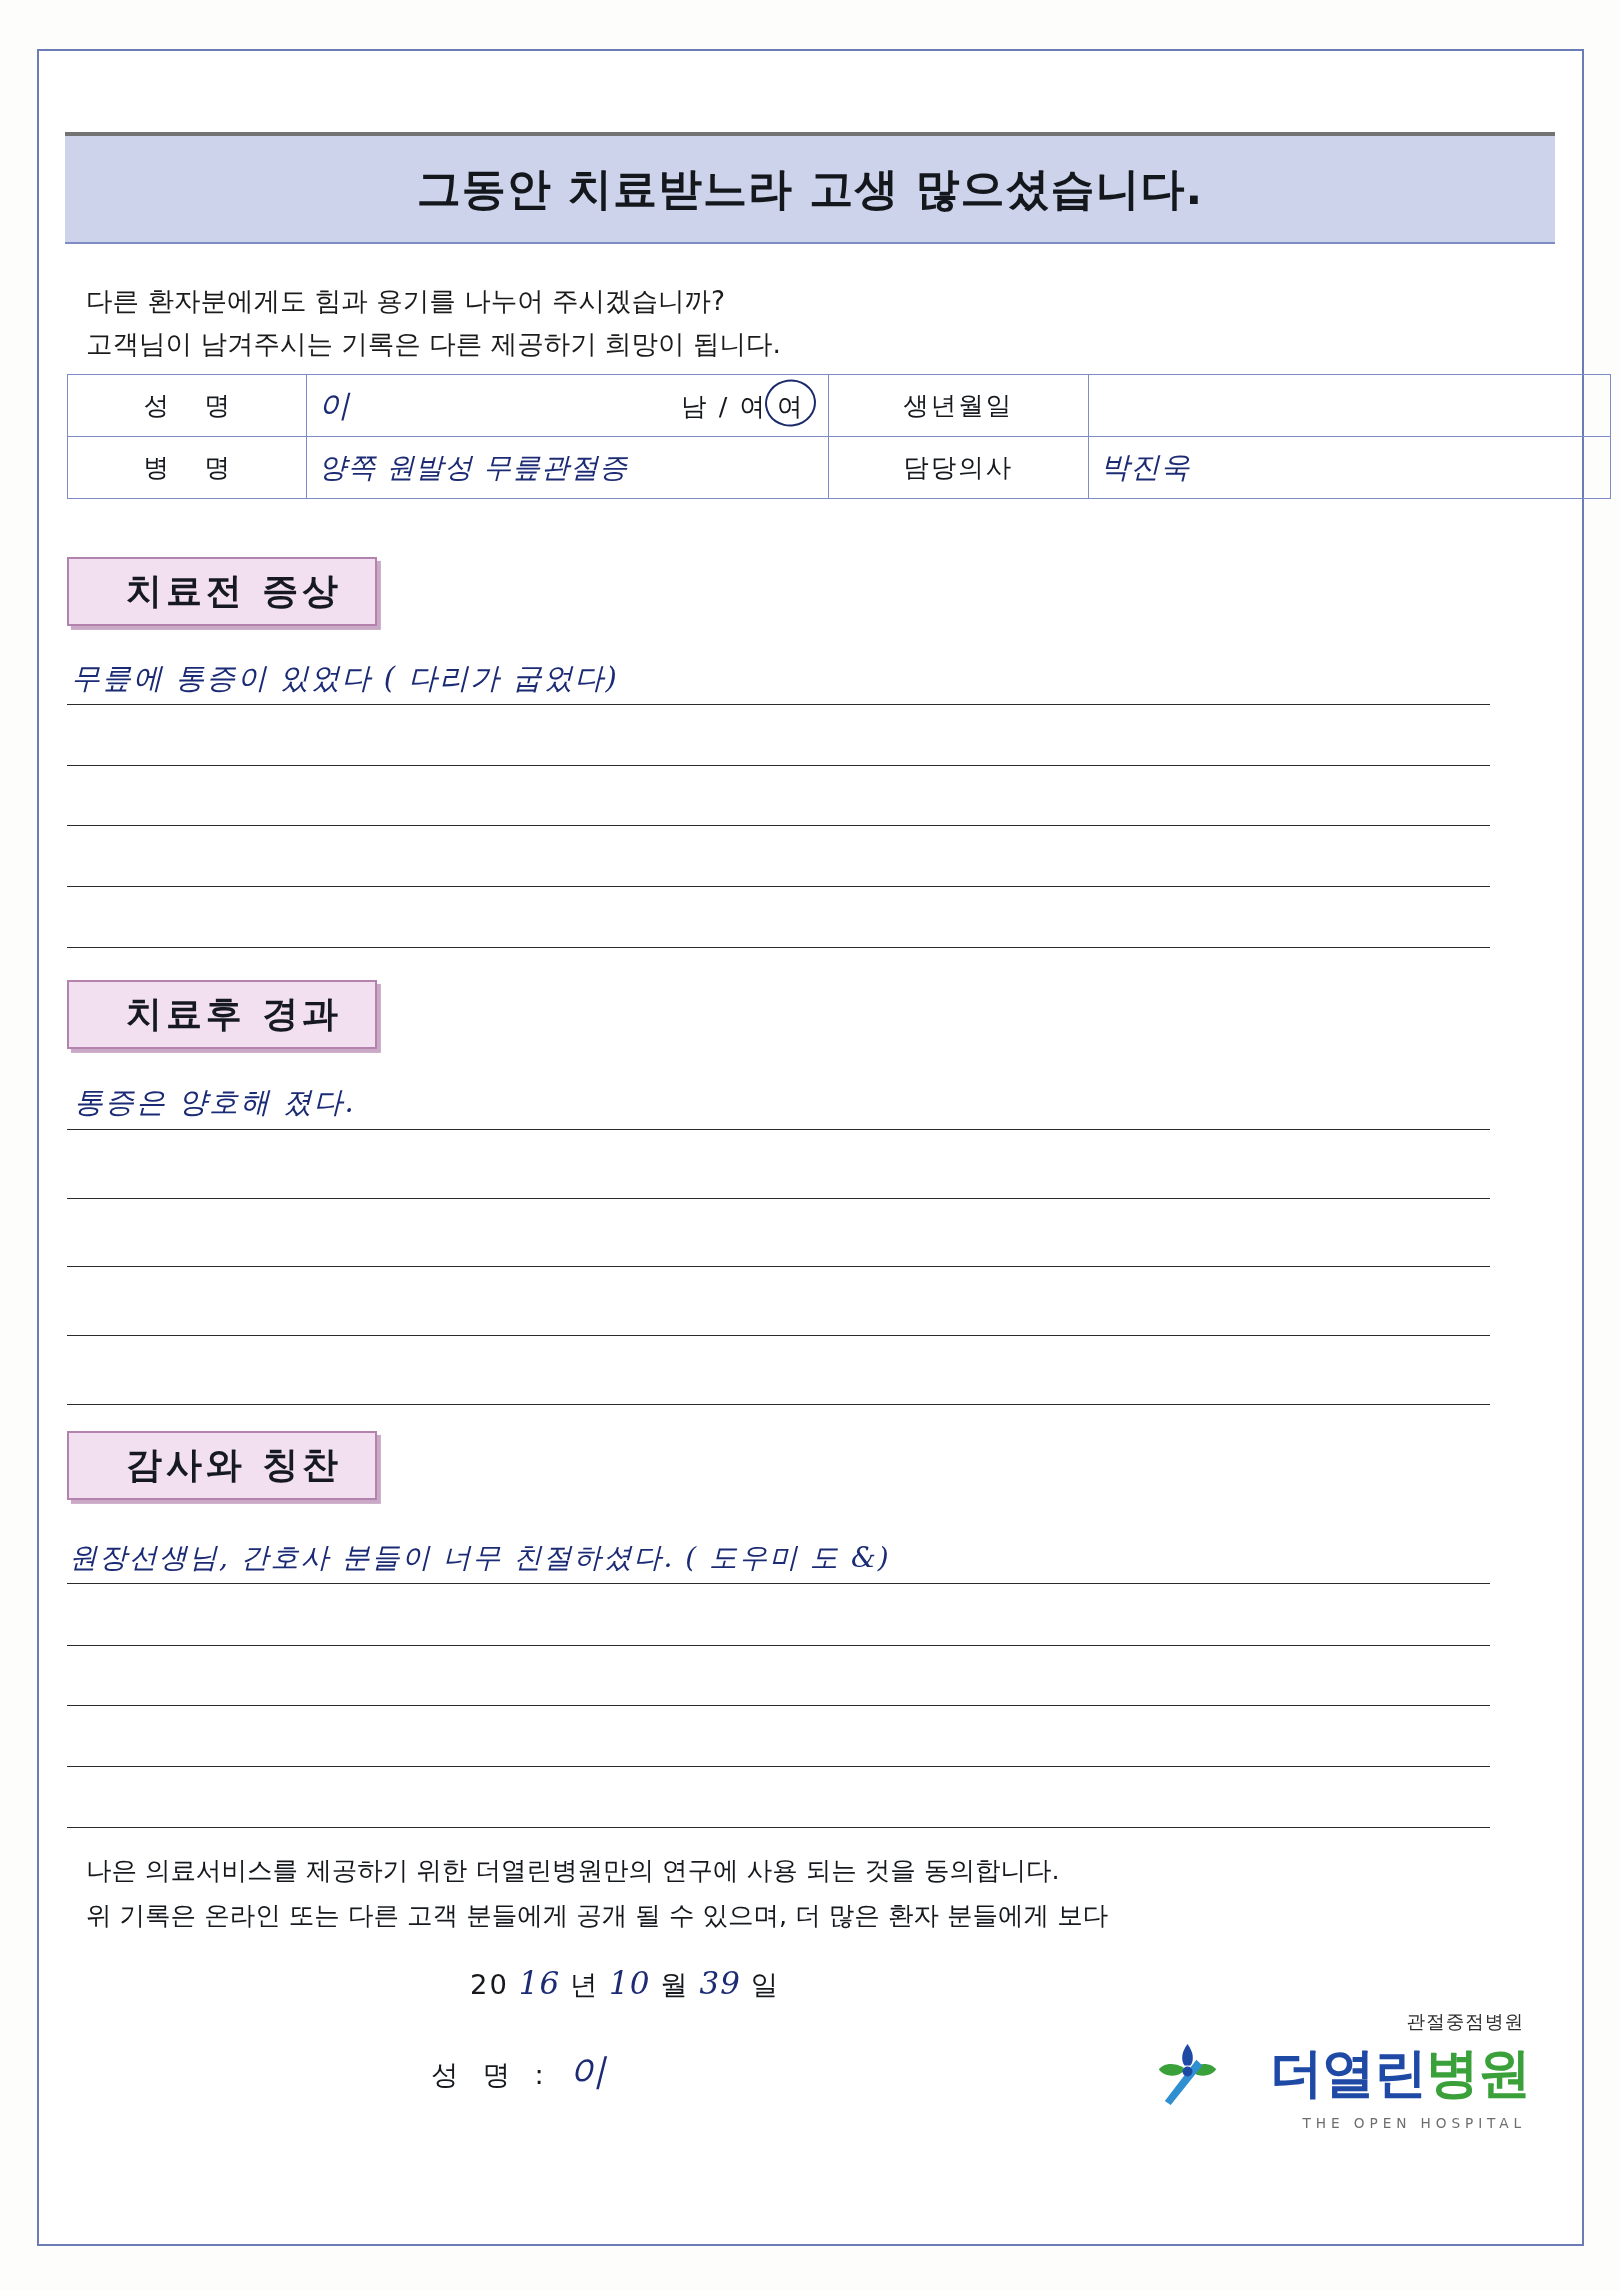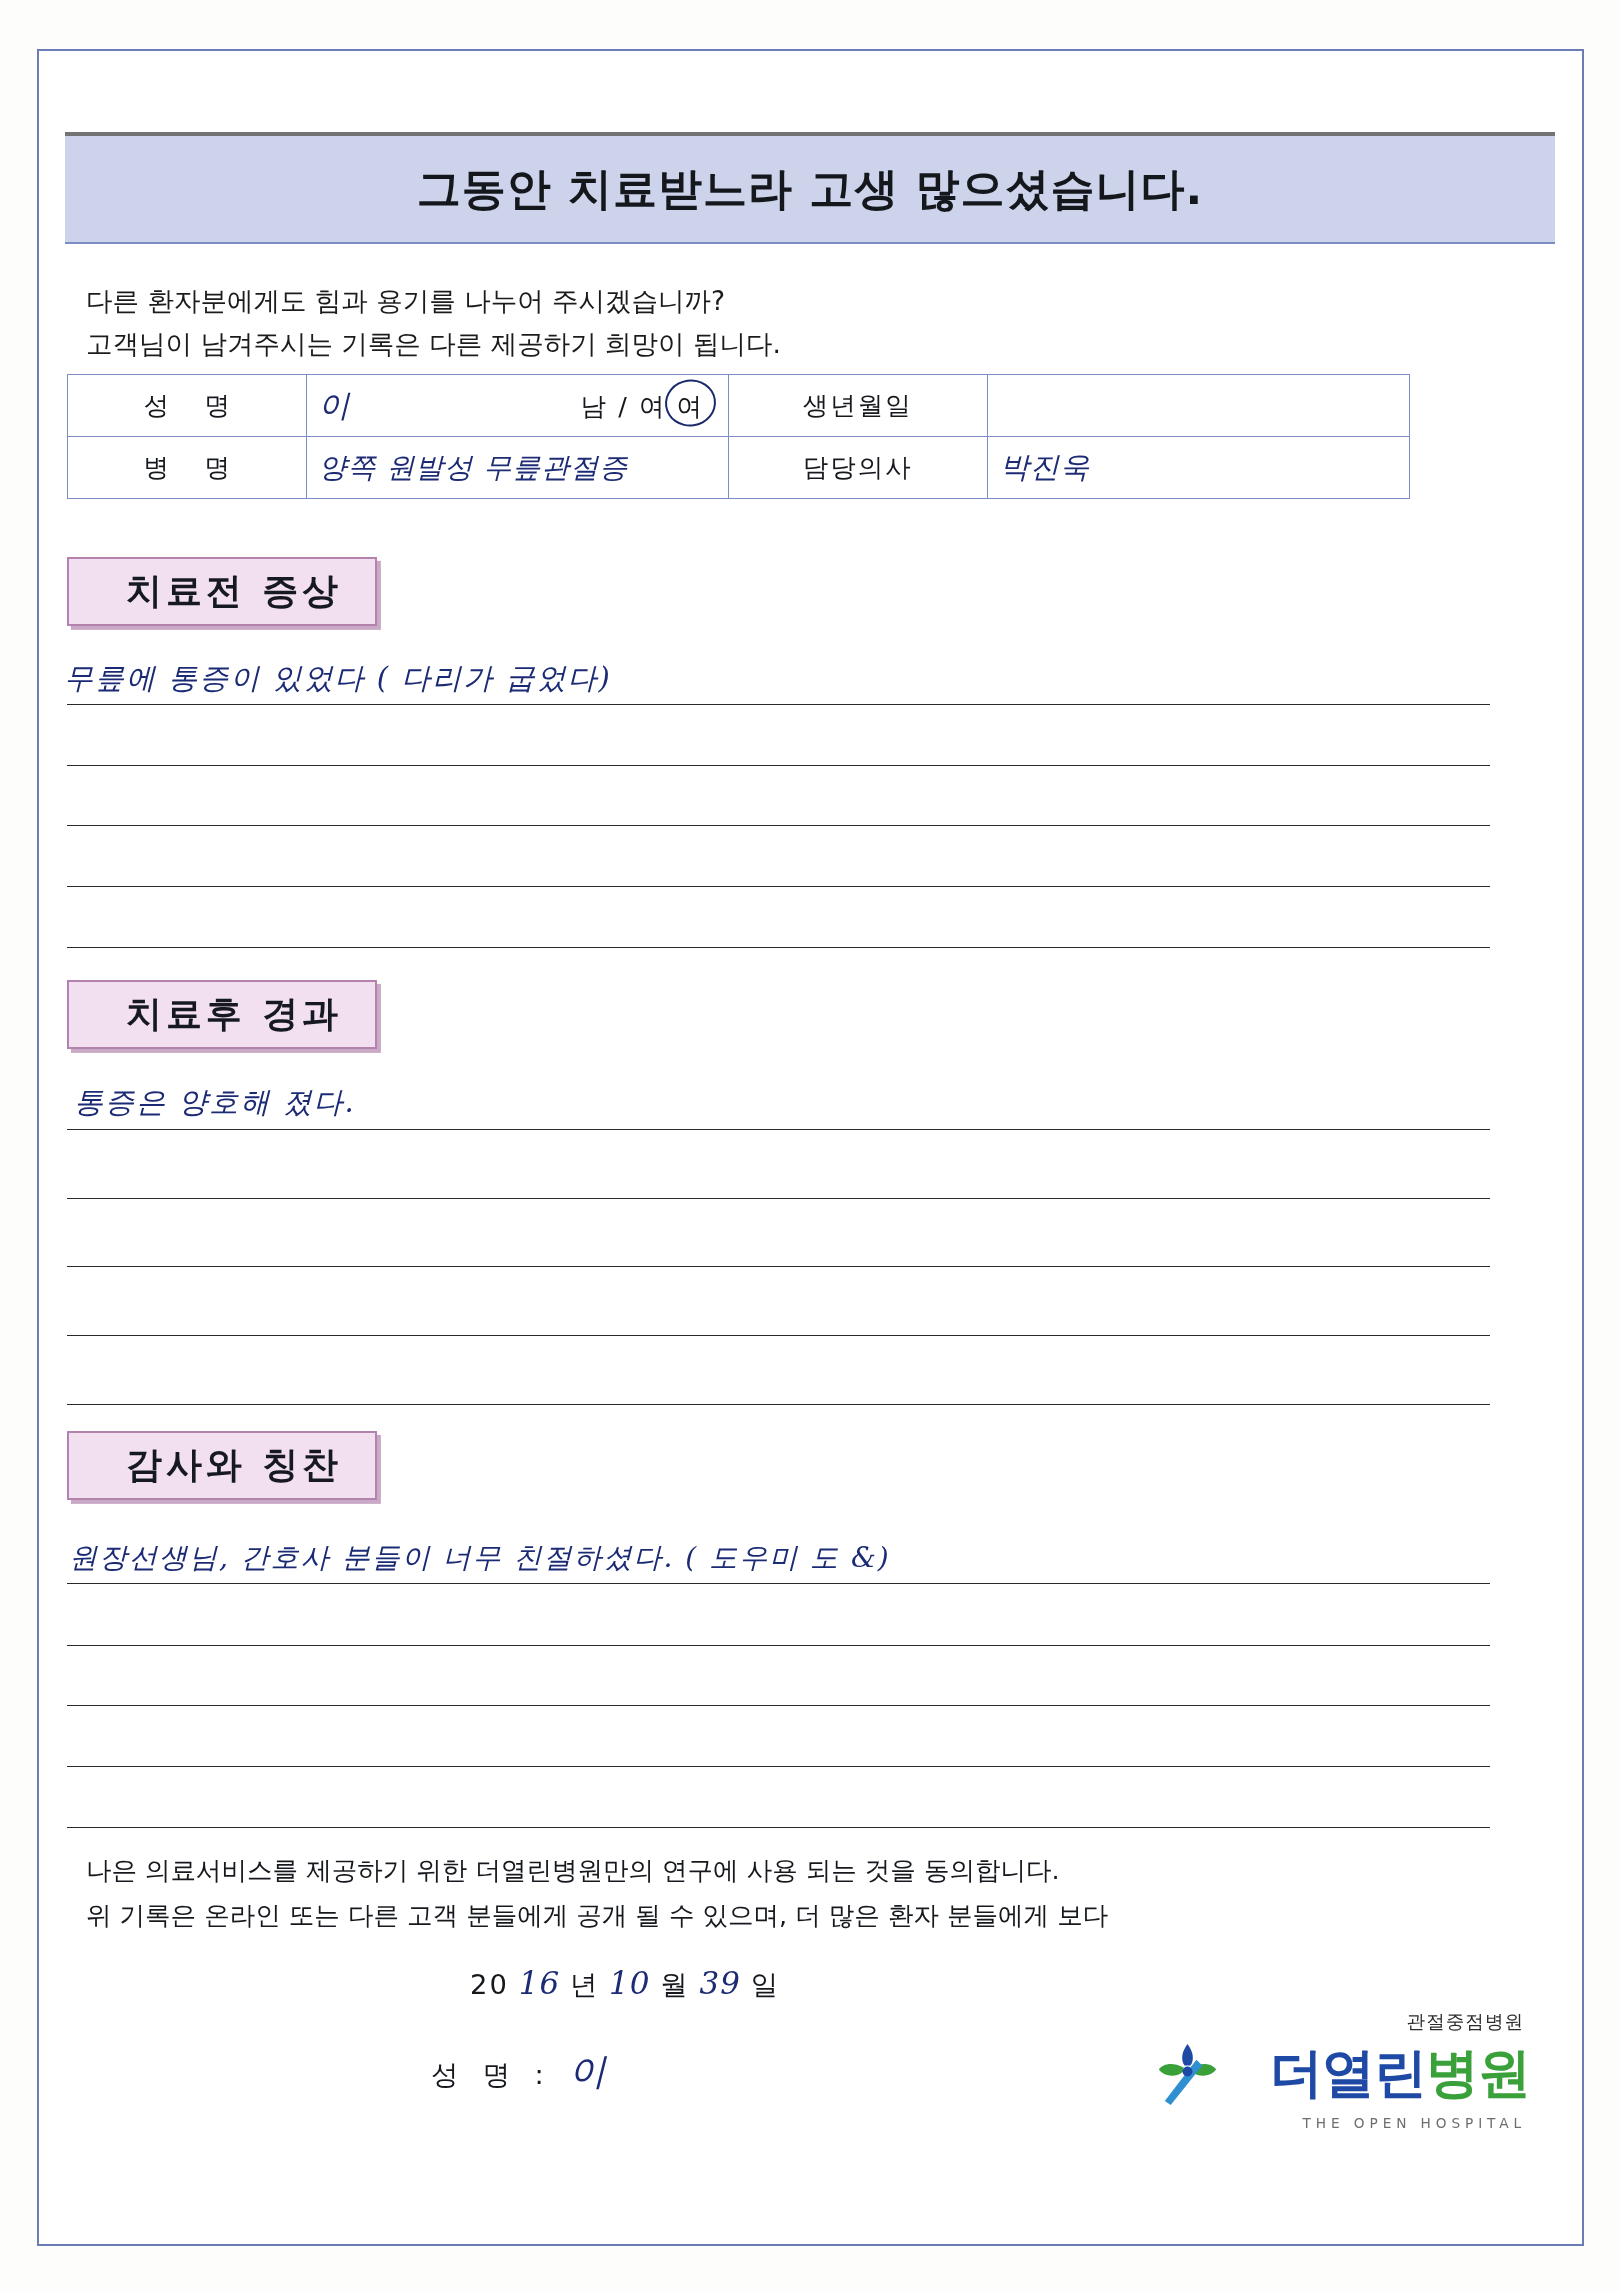--- a/index.html
+++ b/index.html
@@ -65,21 +65,21 @@
     line-height: 43px;
     color: #1b1b1b;
     font-family: "DejaVu Sans", sans-serif;
   }
 
   
   .info-table {
     position: absolute;
     left: 67px;
     top: 374px;
-    width: 1343px;
+    width: 1544px;
     border-collapse: collapse;
     table-layout: fixed;
   }
   .info-table td {
     border: 1.5px solid #7d8cc4;
     height: 61px;
     font-family: "DejaVu Sans", sans-serif;
     font-size: 25.5px;
     color: #15181d;
     padding: 0 11.8px;
@@ -304,21 +304,21 @@
       <td>
         <span class="hw" style="font-size:29px;">박진욱</span>
       </td>
     </tr>
   </tbody>
     </table>
 
   <div class="chip" style="left:67px; top:557px;">
     <span>치료전 증상</span>
   </div>
-  <div class="answer" style="left:64px; top:659px;">무릎에 통증이 있었다 ( 다리가 굽었다)</div>
+  <div class="answer" style="left:71px; top:659px;">무릎에 통증이 있었다 ( 다리가 굽었다)</div>
   <div class="rule" style="top:704px;"></div>
   <div class="rule" style="top:765px;"></div>
   <div class="rule" style="top:825px;"></div>
   <div class="rule" style="top:886px;"></div>
   <div class="rule" style="top:947px;"></div>
 
   <div class="chip" style="left:67px; top:980px;">
     <span>치료후 경과</span>
   </div>
   <div class="answer" style="left:74px; top:1083px;">통증은 양호해 졌다.</div>

